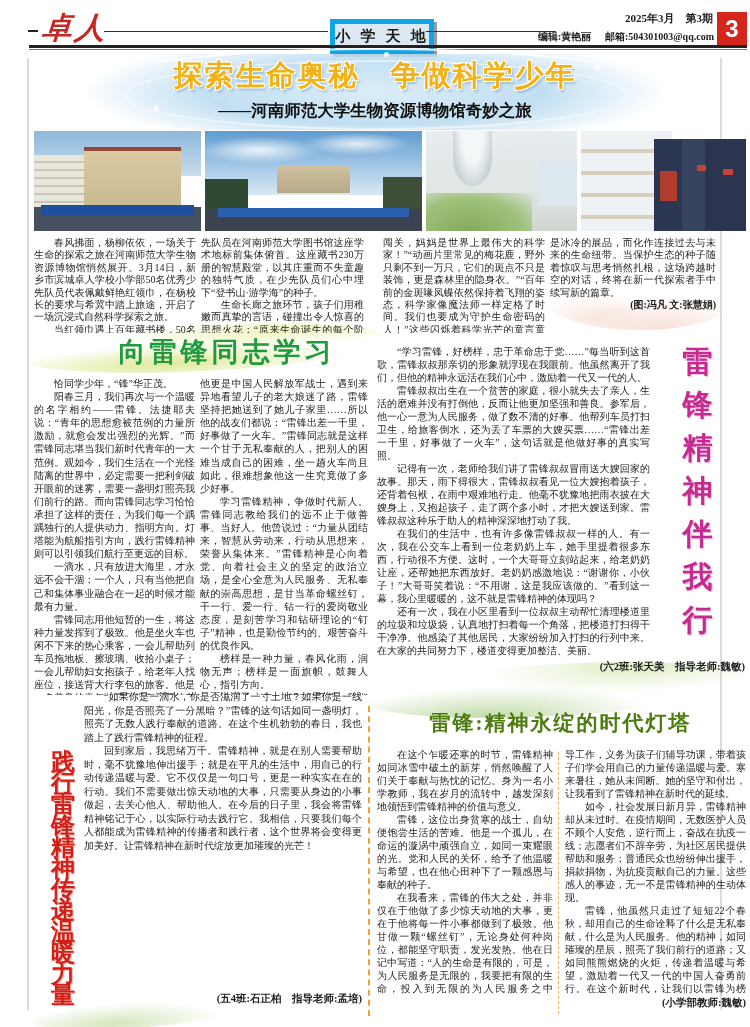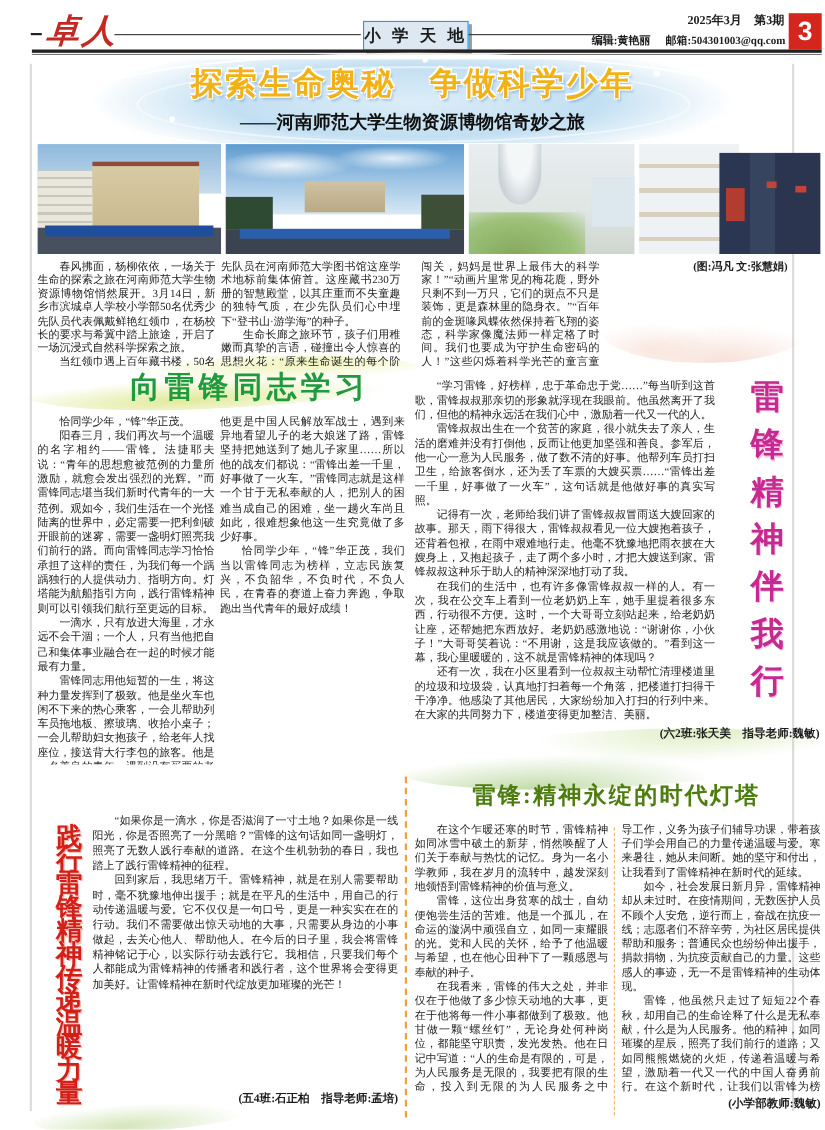--- a/index.html
+++ b/index.html
@@ -5,21 +5,21 @@
   html,body{margin:0;padding:0;background:#fff;}
   .page{position:relative;width:750px;height:1027px;background:#fff;overflow:hidden;
         font-family:"Liberation Serif","DejaVu Serif",serif;color:#1c1c1c;}
   
   .edge{position:absolute;width:2px;background:#dcdcdc;}
   .masthead-dash{position:absolute;left:28px;top:30px;width:10px;height:2px;background:#222;}
   .masthead{position:absolute;left:42px;top:8px;font-size:30px;font-weight:bold;font-style:italic;
             color:#c32822;letter-spacing:3px;transform:skewX(-4deg);}
   .hline{position:absolute;height:1px;background:#333;}
   .section-box{position:absolute;left:330px;top:19px;width:94px;height:25px;background:#dde8f2;
-               border:1px solid #0ea5e9;box-shadow:3px 3px 0 #9a9a9a;display:flex;align-items:center;
+               border:5px solid #0ea5e9;box-shadow:3px 3px 0 #9a9a9a;display:flex;align-items:center;
                justify-content:center;font-weight:bold;font-size:15px;letter-spacing:3px;
                font-family:"Liberation Sans",sans-serif;}
   .issue-date{position:absolute;left:545px;top:11px;width:168px;text-align:right;font-size:11px;
               font-weight:bold;}
   .editor-row{position:absolute;left:538px;top:30px;width:176px;display:flex;
               justify-content:space-between;font-size:10px;font-weight:bold;}
   .page-num{position:absolute;left:717px;top:12px;width:30px;height:33px;background:#d5261d;
             color:#fff;display:flex;align-items:center;justify-content:center;font-size:24px;
             font-weight:bold;font-family:"Liberation Sans",sans-serif;}
   .rule-thick{position:absolute;left:29px;top:45px;width:718px;height:2.5px;background:#222;}
@@ -151,35 +151,40 @@
       <p class="para">当红领巾遇上百年藏书楼，50名少</p>
     </div>
   <div class="col" style="left:201px;top:237px;width:163px;height:96px;">
       <p class="para cont">先队员在河南师范大学图书馆这座学术地标前集体俯首。这座藏书230万册的智慧殿堂，以其庄重而不失童趣的独特气质，在少先队员们心中埋下“登书山·游学海”的种子。</p>
       <p class="para">生命长廊之旅环节，孩子们用稚嫩而真挚的言语，碰撞出令人惊喜的思想火花：“原来生命诞生的每个阶段都像</p>
     </div>
   <div class="col" style="left:383px;top:237px;width:162px;height:96px;">
       <p class="para cont">闯关，妈妈是世界上最伟大的科学家！”“动画片里常见的梅花鹿，野外只剩不到一万只，它们的斑点不只是装饰，更是森林里的隐身衣。”“百年前的金斑喙凤蝶依然保持着飞翔的姿态，科学家像魔法师一样定格了时间。我们也要成为守护生命密码的人！”这些闪烁着科学光芒的童言童语，让博物馆的标本不再</p>
     </div>
   <div class="col" style="left:550px;top:237px;width:166px;height:96px;">
+    <div>
+        <p class="para cont">是冰冷的展品，而化作连接过去与未来的生命纽带。当保护生态的种子随着惊叹与思考悄然扎根，这场跨越时空的对话，终将在新一代探索者手中续写新的篇章。</p>
+      </div>
     <div class="byline">(图:冯凡 文:张慧娟)</div>
   </div>
 
   <div class="sec2-banner">
     <div class="sec2-title">向雷锋同志学习</div>
   </div>
   <div class="col" style="left:34px;top:377px;width:161px;height:318px;line-height:13.1px;">
       <p class="para">恰同学少年，“锋”华正茂。</p>
       <p class="para">阳春三月，我们再次与一个温暖的名字相约——雷锋。法捷耶夫说：“青年的思想愈被范例的力量所激励，就愈会发出强烈的光辉。”而雷锋同志堪当我们新时代青年的一大范例。观如今，我们生活在一个光怪陆离的世界中，必定需要一把利剑破开眼前的迷雾，需要一盏明灯照亮我们前行的路。而向雷锋同志学习恰恰承担了这样的责任，为我们每一个踽踽独行的人提供动力、指明方向。灯塔能为航船指引方向，践行雷锋精神则可以引领我们航行至更远的目标。</p>
       <p class="para">一滴水，只有放进大海里，才永远不会干涸；一个人，只有当他把自己和集体事业融合在一起的时候才能最有力量。</p>
       <p class="para">雷锋同志用他短暂的一生，将这种力量发挥到了极致。他是坐火车也闲不下来的热心乘客，一会儿帮助列车员拖地板、擦玻璃、收拾小桌子；一会儿帮助妇女抱孩子，给老年人找座位，接送背大行李包的旅客。他是一名善良的青年，遇到没有买票的老大娘便拿出自己本就不多的津贴为她补票。他是一名优秀的共产党员，他会随身携带报纸，给不认识字的旅客读报，宣传党的政策。</p>
     </div>
   <div class="col" style="left:200px;top:377px;width:168px;height:318px;line-height:13.1px;">
     <div>
         <p class="para cont">他更是中国人民解放军战士，遇到来异地看望儿子的老大娘迷了路，雷锋坚持把她送到了她儿子家里……所以他的战友们都说：“雷锋出差一千里，好事做了一火车。”雷锋同志就是这样一个甘于无私奉献的人，把别人的困难当成自己的困难，坐一趟火车尚且如此，很难想象他这一生究竟做了多少好事。</p>
+        <p class="para">学习雷锋精神，争做时代新人。雷锋同志教给我们的远不止于做善事、当好人。他曾说过：“力量从团结来，智慧从劳动来，行动从思想来，荣誉从集体来。”雷锋精神是心向着党、向着社会主义的坚定的政治立场，是全心全意为人民服务、无私奉献的崇高思想，是甘当革命螺丝钉，干一行、爱一行、钻一行的爱岗敬业态度，是刻苦学习和钻研理论的“钉子”精神，也是勤俭节约的、艰苦奋斗的优良作风。</p>
+        <p class="para">榜样是一种力量，春风化雨，润物无声；榜样是一面旗帜，鼓舞人心，指引方向。</p>
         <p class="para">恰同学少年，“锋”华正茂，我们当以雷锋同志为榜样，立志民族复兴，不负韶华，不负时代，不负人民，在青春的赛道上奋力奔跑，争取跑出当代青年的最好成绩！</p>
       </div>
 
   </div>
 
   <div class="a3-wrap">
     <div class="a3-float">
       <div class="vtitle a3-vtitle">
           <span class="vchar">雷</span>
           <span class="vchar">锋</span>
@@ -213,21 +218,21 @@
       <span class="vchar">锋</span>
       <span class="vchar">精</span>
       <span class="vchar">神</span>
       <span class="vchar">传</span>
       <span class="vchar">递</span>
       <span class="vchar">温</span>
       <span class="vchar">暖</span>
       <span class="vchar">力</span>
       <span class="vchar">量</span>
     </div>
-  <div class="col" style="left:84px;top:740px;width:278px;height:280px;line-height:13.5px;">
+  <div class="col" style="left:84px;top:690px;width:278px;height:280px;line-height:13.5px;">
       <p class="para">“如果你是一滴水，你是否滋润了一寸土地？如果你是一线阳光，你是否照亮了一分黑暗？”雷锋的这句话如同一盏明灯，照亮了无数人践行奉献的道路。在这个生机勃勃的春日，我也踏上了践行雷锋精神的征程。</p>
       <p class="para">回到家后，我思绪万千。雷锋精神，就是在别人需要帮助时，毫不犹豫地伸出援手；就是在平凡的生活中，用自己的行动传递温暖与爱。它不仅仅是一句口号，更是一种实实在在的行动。我们不需要做出惊天动地的大事，只需要从身边的小事做起，去关心他人、帮助他人。在今后的日子里，我会将雷锋精神铭记于心，以实际行动去践行它。我相信，只要我们每个人都能成为雷锋精神的传播者和践行者，这个世界将会变得更加美好。让雷锋精神在新时代绽放更加璀璨的光芒！</p>
     </div>
   <div class="byline-abs" style="left:84px;top:992px;width:278px;">(五4班:石正柏　指导老师:孟培)</div>
 
   <div class="a5-title">雷锋:精神永绽的时代灯塔</div>
   <div class="col" style="left:377px;top:748px;width:176px;height:246px;line-height:13px;">
       <p class="para">在这个乍暖还寒的时节，雷锋精神如同冰雪中破土的新芽，悄然唤醒了人们关于奉献与热忱的记忆。身为一名小学教师，我在岁月的流转中，越发深刻地领悟到雷锋精神的价值与意义。</p>
       <p class="para">雷锋，这位出身贫寒的战士，自幼便饱尝生活的苦难。他是一个孤儿，在命运的漩涡中顽强自立，如同一束耀眼的光。党和人民的关怀，给予了他温暖与希望，也在他心田种下了一颗感恩与奉献的种子。</p>
       <p class="para">在我看来，雷锋的伟大之处，并非仅在于他做了多少惊天动地的大事，更在于他将每一件小事都做到了极致。他甘做一颗“螺丝钉”，无论身处何种岗位，都能坚守职责，发光发热。他在日记中写道：“人的生命是有限的，可是，为人民服务是无限的，我要把有限的生命，投入到无限的为人民服务之中去。”寥寥数语，却道出了他一生的追求与信念。</p>

